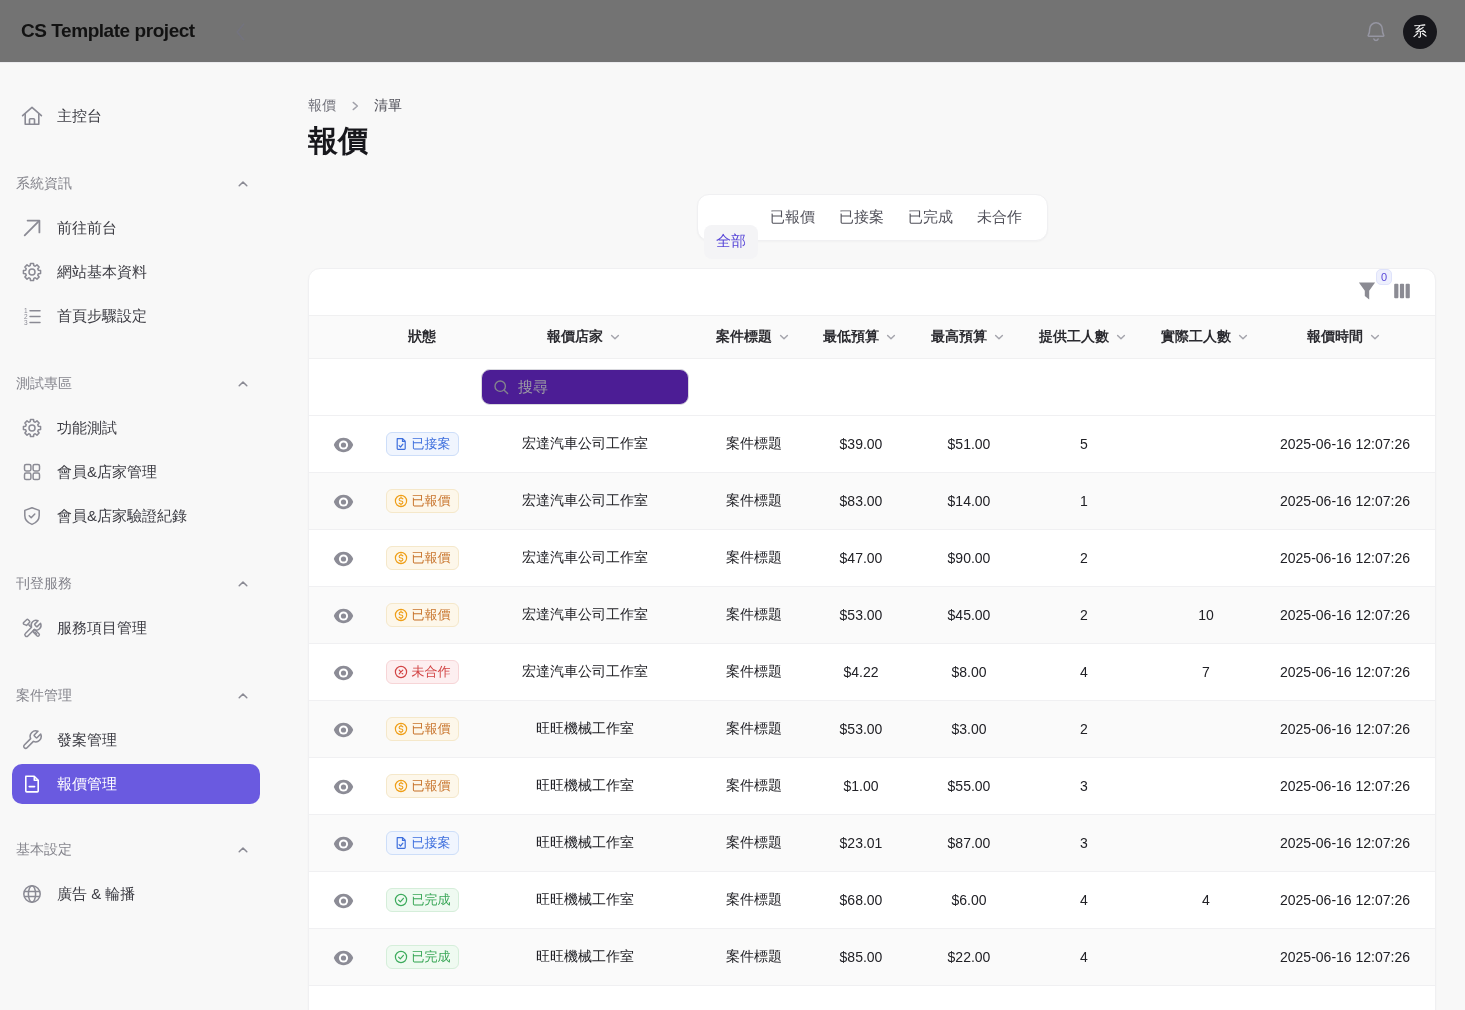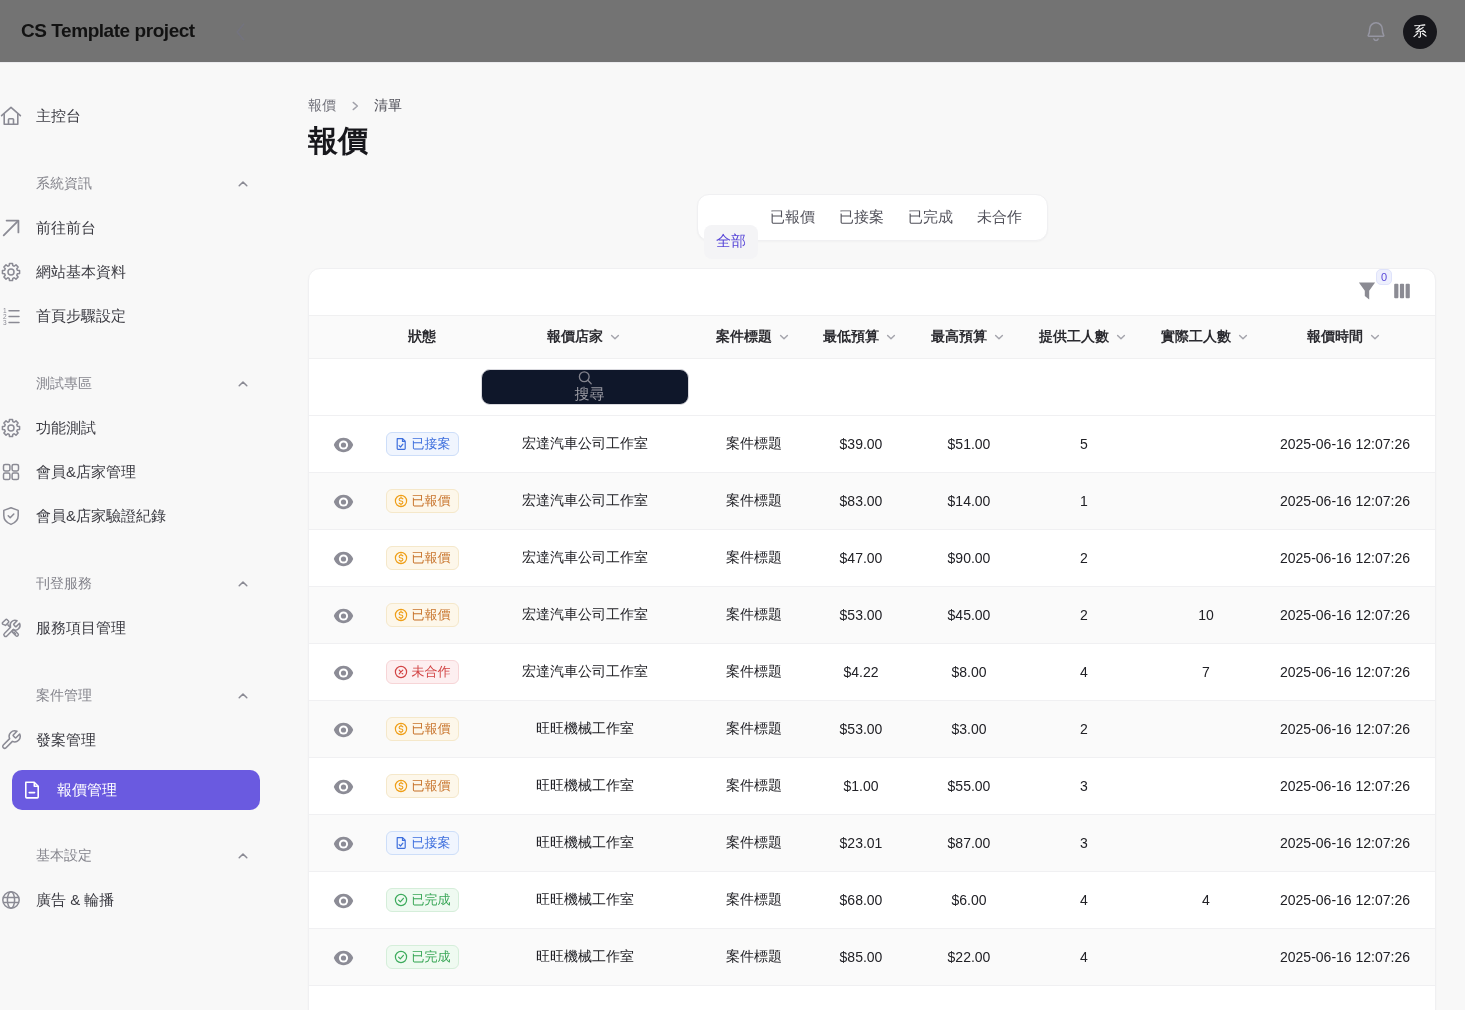--- a/index.html
+++ b/index.html
@@ -8,26 +8,26 @@
 
 .topbar { position:absolute; left:0; top:0; width:1465px; height:63px; background:#737373;
   border-bottom:1px solid #ebebee; z-index:10; }
 .brand { position:absolute; left:21px; top:20px; font-size:19px; font-weight:bold; color:#121212; letter-spacing:-0.45px; }
 .collapse { position:absolute; left:232px; top:22px; }
 .bell { position:absolute; left:1364px; top:20px; }
 .avatar { position:absolute; left:1403px; top:15px; width:34px; height:34px; border-radius:50%;
   background:#17171c; color:#fff; font-size:14px; display:flex; align-items:center; justify-content:center; }
 
 .sidebar { position:absolute; left:0; top:63px; width:272px; height:947px; padding-top:31px; }
-.nav-item { height:44px; display:flex; align-items:center; }
+.nav-item { height:44px; display:flex; align-items:center; padding-left:21px; }
 .nav-item .ico { width:22px; height:22px; flex:none; margin-right:14px; display:flex; align-items:center; justify-content:center; }
 .nav-item .lbl { font-size:15px; color:#3d3d44; }
-.nav-sec { height:44px; margin-top:24px; display:flex; align-items:center; padding-left:36px; padding-right:22px; }
+.nav-sec { height:44px; margin-top:24px; display:flex; align-items:center; padding-left:16px; padding-right:22px; }
 .nav-sec .t { font-size:14px; color:#84848c; flex:1; }
-.nav-sel { height:40px; margin:8px 12px; border-radius:10px; background:#6a5ae0; display:flex; align-items:center; padding-left:9px; }
+.nav-sel { height:40px; margin:2px 12px; border-radius:10px; background:#6a5ae0; display:flex; align-items:center; padding-left:9px; }
 .nav-sel .ico { width:22px; height:22px; flex:none; margin-right:14px; display:flex; align-items:center; justify-content:center; }
 .nav-sel .lbl { font-size:15px; color:#fff; }
 
 .bc { position:absolute; left:308px; top:97px; display:flex; align-items:center; font-size:14px; }
 .bc .a { color:#71717a; } .bc .b { color:#52525b; }
 .bc svg { margin:0 12px; }
 .title { position:absolute; left:308px; top:121px; font-size:30px; font-weight:bold; color:#17171c; }
 .tabs { position:absolute; left:697px; top:194px; width:351px; height:47px; background:#fff;
   border-radius:12px; border:1px solid #f0f0f2; box-shadow:0 1px 2px rgba(0,0,0,.03);
   display:flex; align-items:center; padding:0 6px; }
@@ -46,21 +46,21 @@
 col.c1{width:68px} col.c2{width:90px} col.c3{width:236px} col.c4{width:102px} col.c5{width:112px}
 col.c6{width:104px} col.c7{width:126px} col.c8{width:118px} col.c9{width:170px}
 th { height:43px; background:#fafafa; border-top:1px solid #f0f0f1; border-bottom:1px solid #f0f0f1;
   font-size:14px; font-weight:bold; color:#2b2b30; text-align:center; }
 th .hg { display:inline-flex; align-items:center; gap:4px; }
 td { height:57px; border-bottom:1px solid #f0f0f2; text-align:center; font-size:14px; color:#212126; vertical-align:middle; }
 td:last-child, th:last-child { padding-right:10px; }
 tr.alt td { background:#fafafa; }
 .srch td { height:57px; border-bottom:1px solid #f0f0f2; }
 .sbox { width:208px; height:36px; margin:0 auto; border:1px solid #d9d9de; border-radius:9px;
-  display:flex; align-items:center; padding:0 11px; background:#0f172a;flex-direction:column; }
+  display:flex; align-items:center; padding:0 11px; background:#4c1d95; }
 .sbox .ph { font-size:15px; color:#9b9ba3; margin-left:9px; }
 .pill { display:inline-flex; align-items:center; gap:4px; height:24px; padding:0 7px;
   border-radius:6px; font-size:13px; }
 .pill.bl { background:#f0f5fe; border:1px solid #cddef9; color:#3e6fdd; }
 .pill.or { background:#fdf7ea; border:1px solid #f5e8ca; color:#c8742c; }
 .pill.rd { background:#fdeff0; border:1px solid #f7d5d7; color:#d24444; }
 .pill.gr { background:#effaf1; border:1px solid #d5eeda; color:#38a656; }
 </style>
 </head>
 <body>

